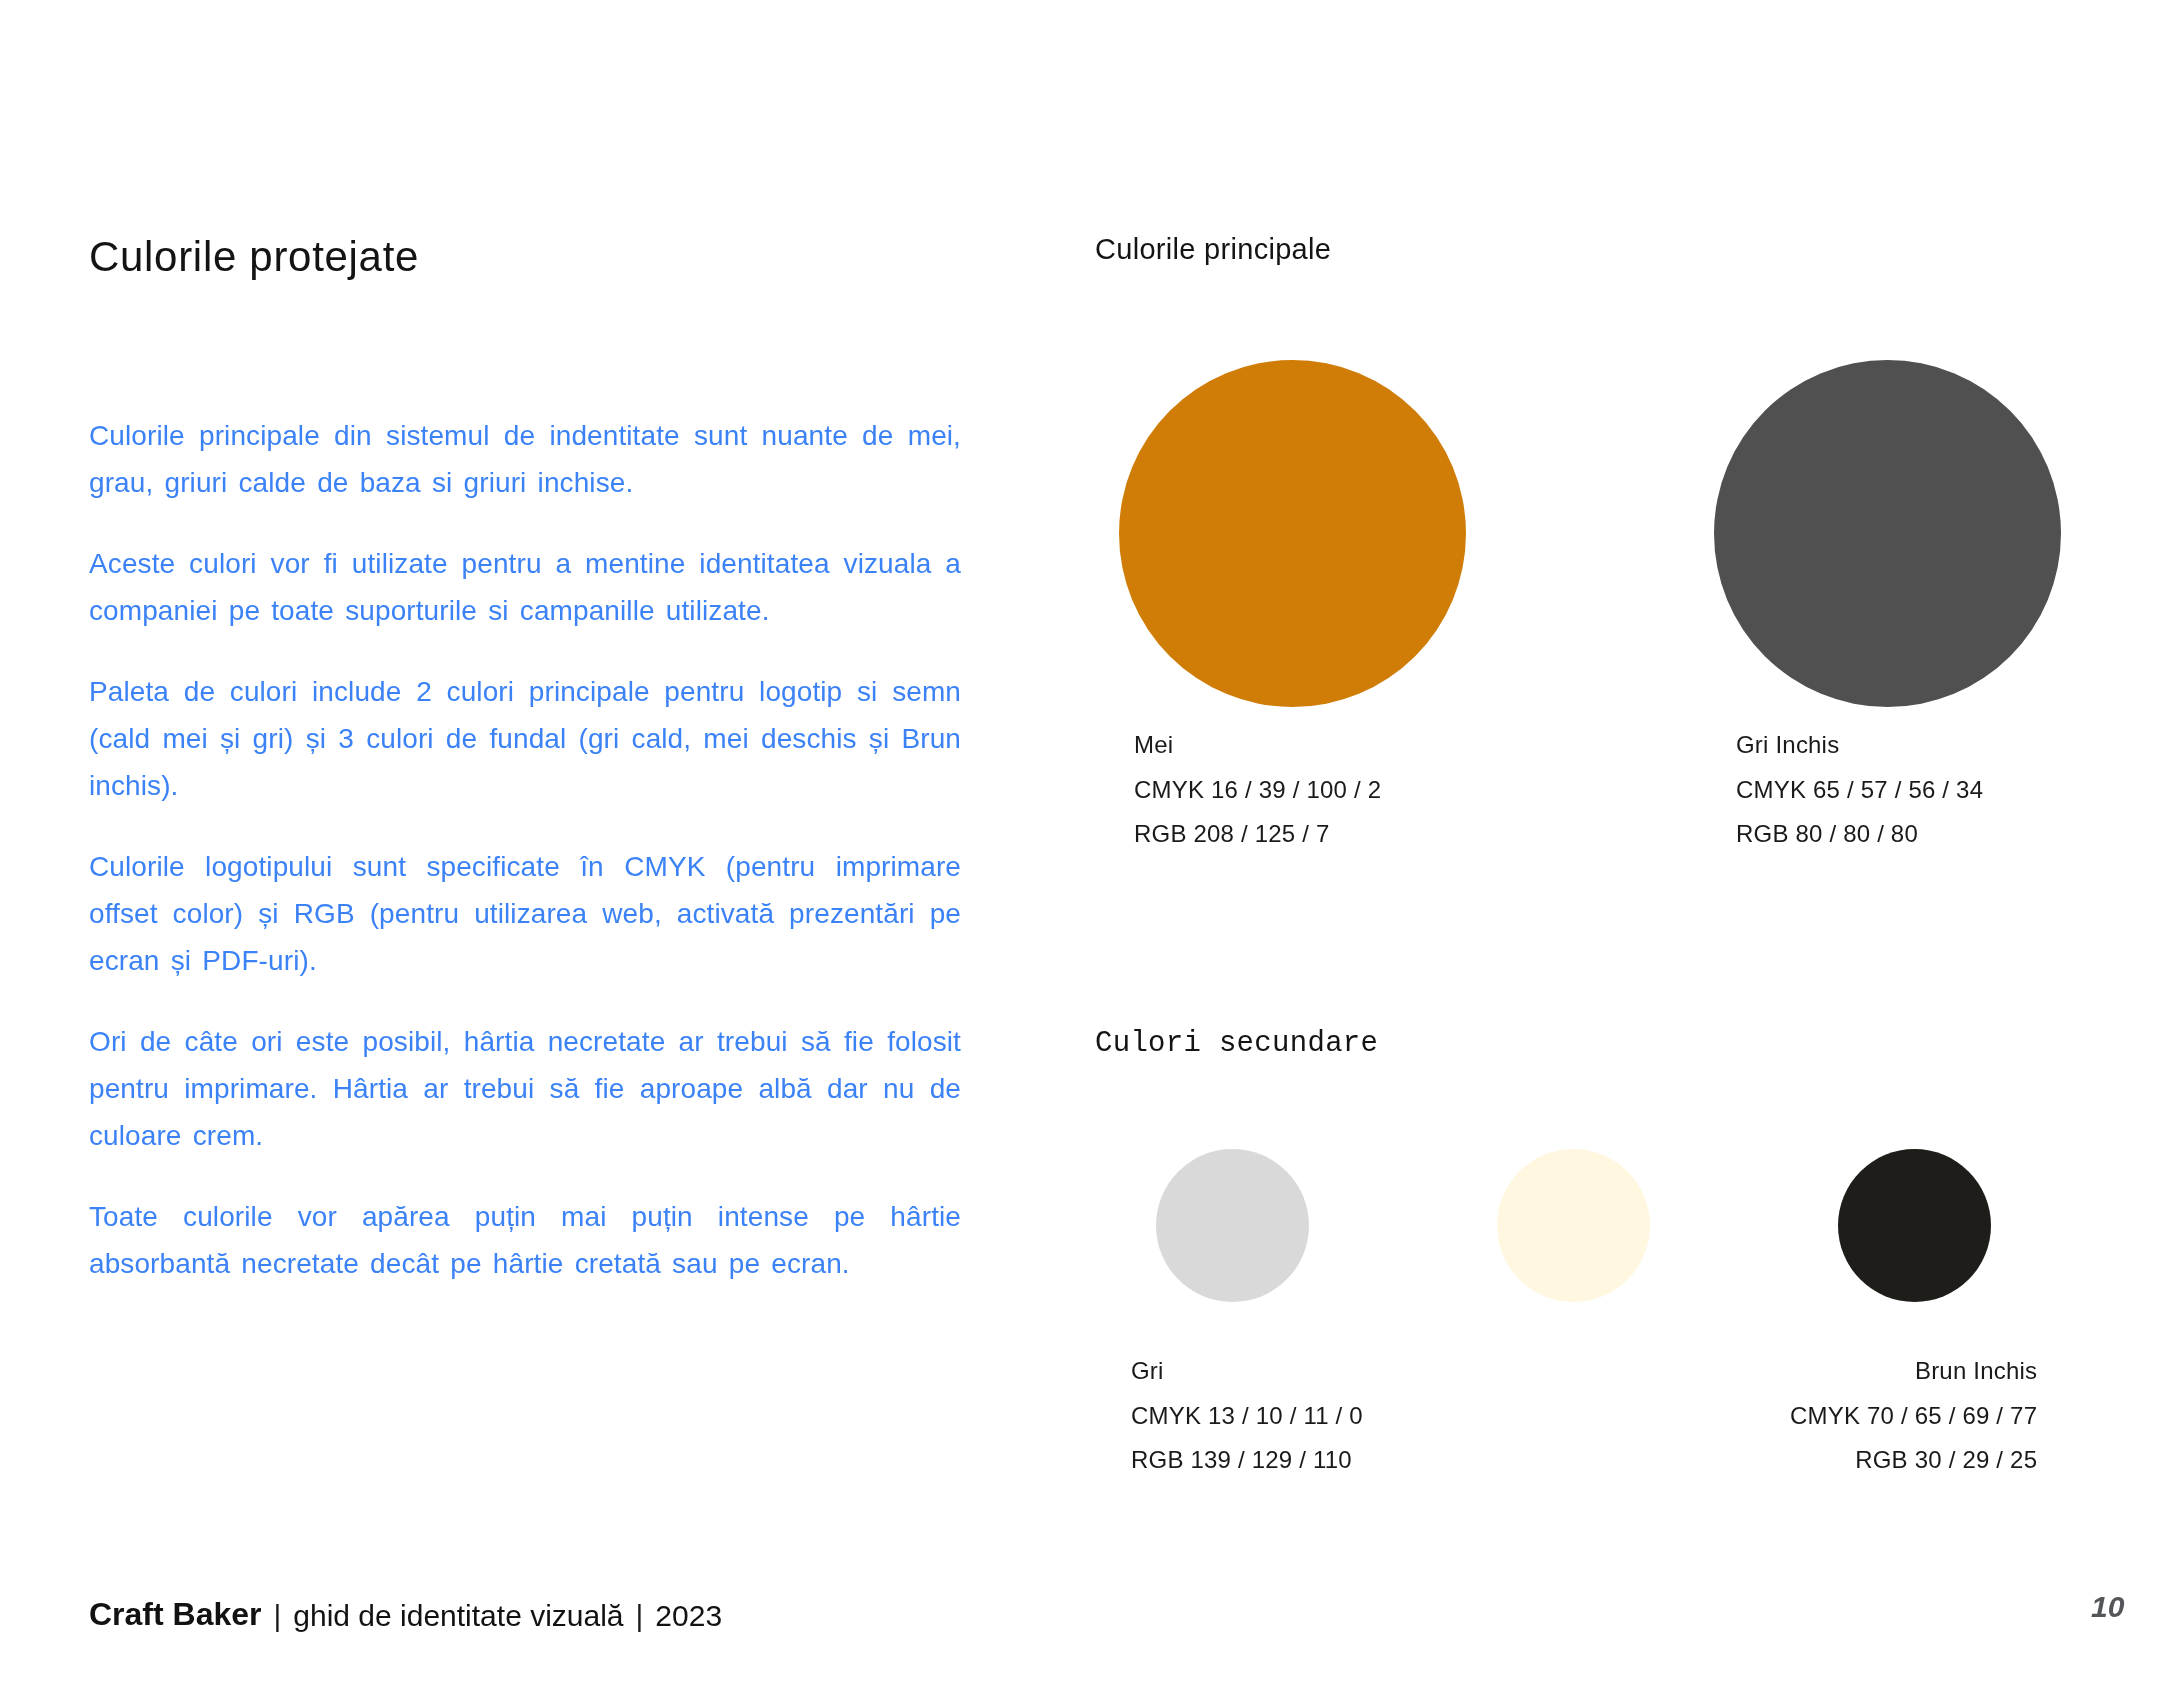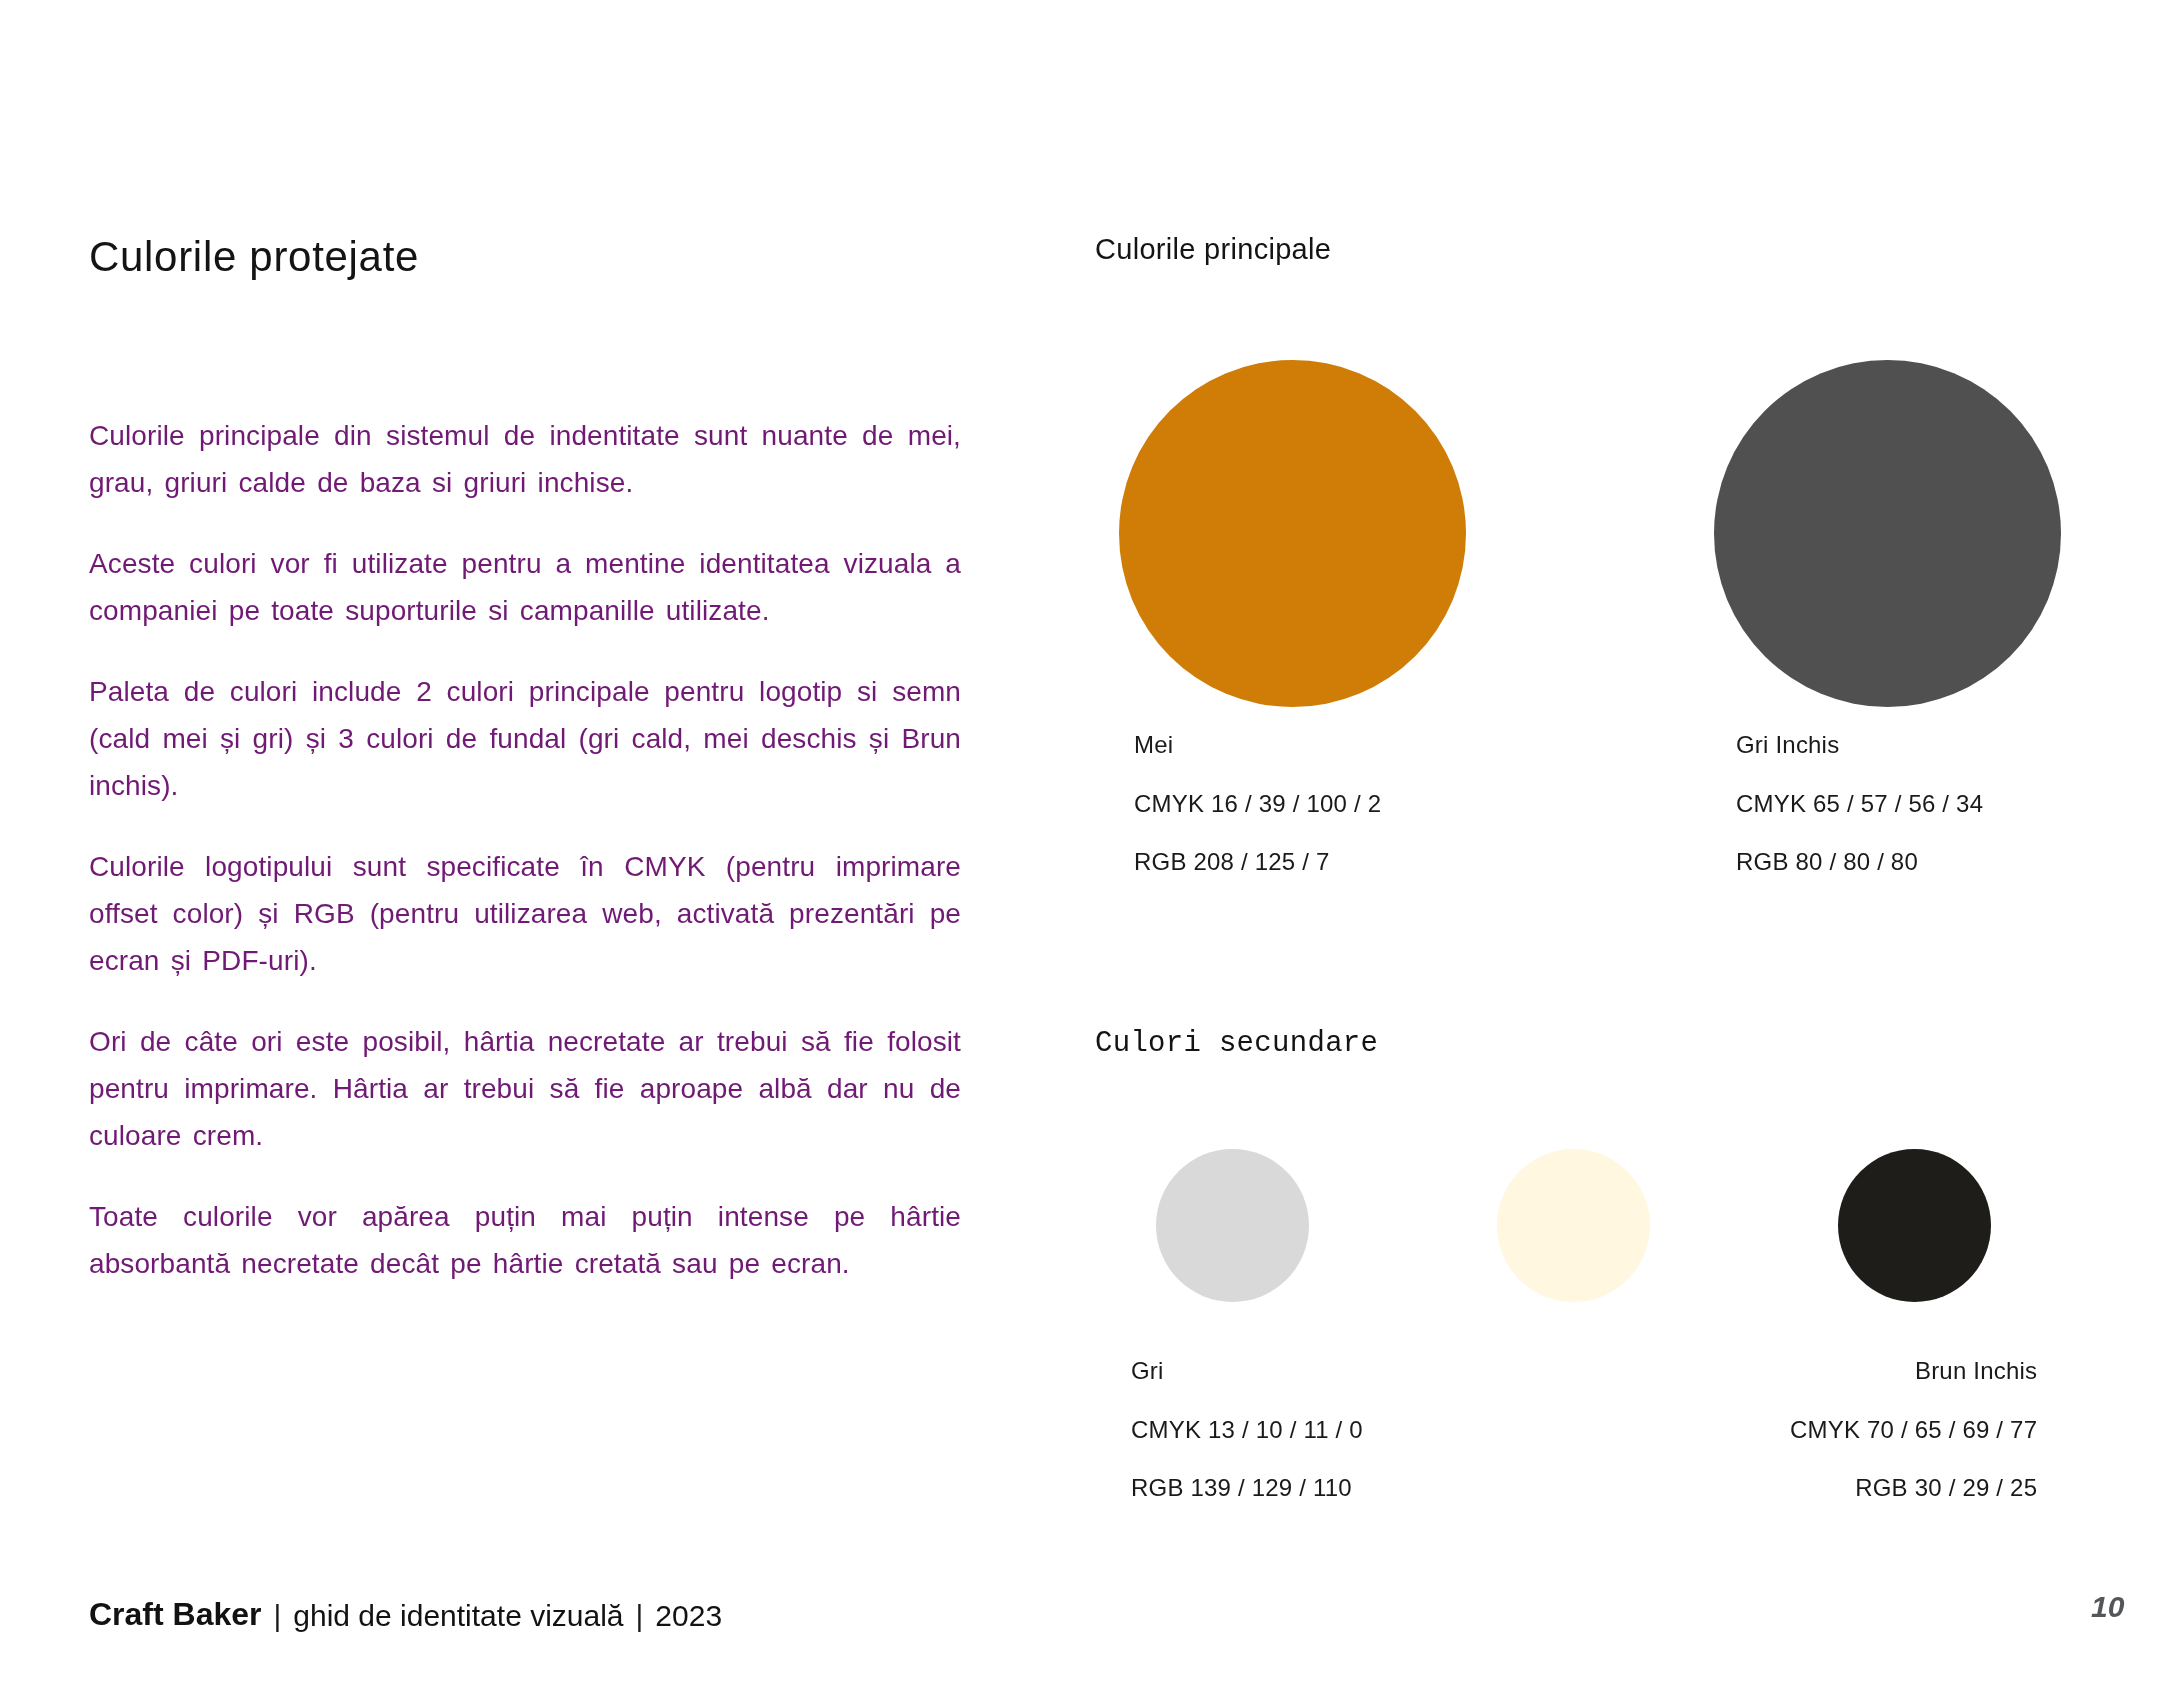--- a/index.html
+++ b/index.html
@@ -32,21 +32,21 @@
   }
   .intro p {
     margin: 0 0 34px 0;
     font-size: 28px;
     font-weight: 300;
     line-height: 47px;
     letter-spacing: 0.1px;
     word-spacing: 3.3px;
     text-align: justify;
     text-align-last: left;
-    color: #701a75;
+    color: #3b82f6;
   }
 
   .section-heading {
     position: absolute;
     font-size: 29px;
     font-weight: 300;
     letter-spacing: 0.3px;
     color: #141414;
     margin: 0;
   }
@@ -60,21 +60,21 @@
   .circle-mei        { left: 1119px; top: 360px;  width: 347px; height: 347px; }
   .circle-gri-inchis { left: 1714px; top: 360px;  width: 347px; height: 347px; }
   .circle-gri         { left: 1156px; top: 1149px; width: 153px; height: 153px; }
   .circle-mei-deschis { left: 1497px; top: 1149px; width: 153px; height: 153px; }
   .circle-brun-inchis { left: 1838px; top: 1149px; width: 153px; height: 153px; }
 
   .swatch-labels {
     position: absolute;
     display: flex;
     flex-direction: column;
-    gap: 34px;
+    gap: 20px;
     font-size: 24px;
     font-weight: 300;
     line-height: 24.5px;
     letter-spacing: 0.2px;
     color: #1a1a1a;
   }
   .labels-mei         { left: 1134px; top: 733px; }
   .labels-gri-inchis  { left: 1736px; top: 733px; }
   .labels-gri         { left: 1131px; top: 1359px; }
   .labels-mei-deschis { left: 1470px; top: 1359px; }

